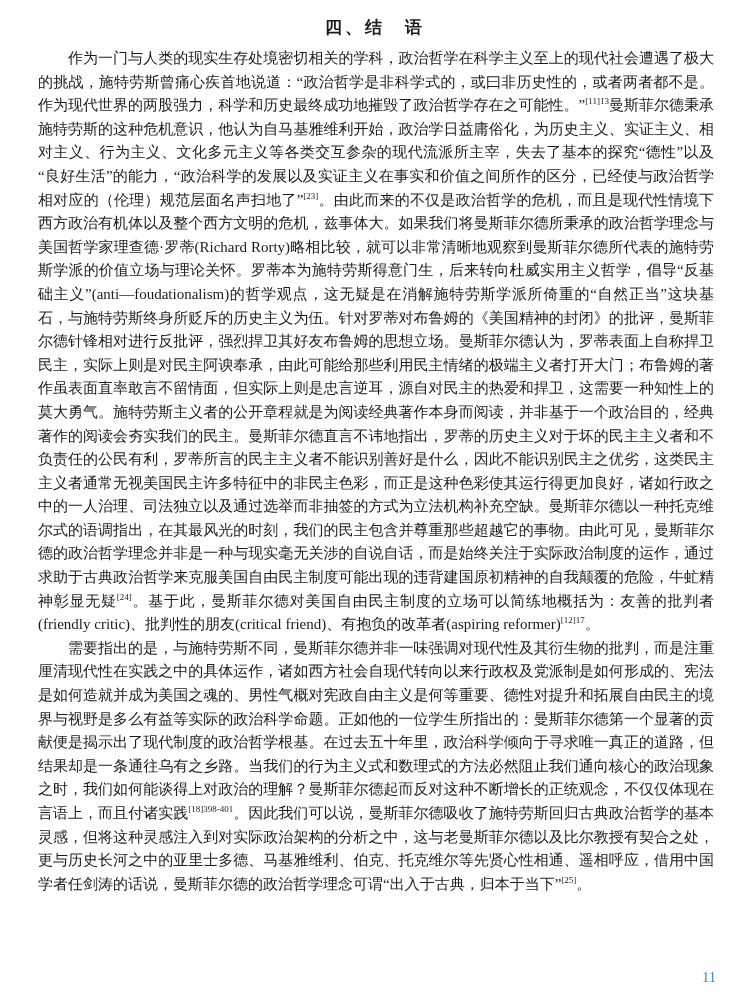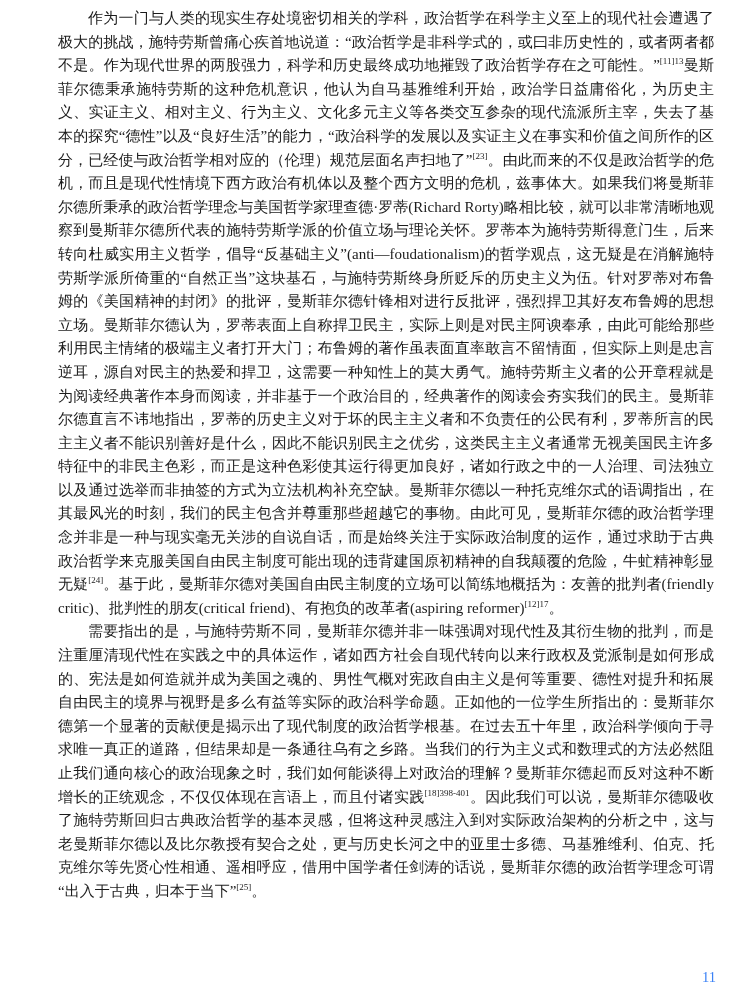--- a/index.html
+++ b/index.html
@@ -20,21 +20,21 @@
   .section-title {
     margin: 0;
     padding-top: 16px;
     text-align: center;
     font-size: 17px;
     font-weight: 700;
     letter-spacing: 3px;
     line-height: 24px;
   }
   .body-text {
-    margin: 7px 36px 0 58px;
+    margin: 7px 36px 0 38px;
     font-size: 15px;
     line-height: 23.6px;
     text-align: justify;
     text-justify: inter-ideograph;
   }
   .para {
     margin: 0;
     text-indent: 2em;
   }
   sup.cite {
@@ -48,20 +48,21 @@
     right: 34px;
     bottom: 14px;
     font-size: 14.5px;
     color: #3b82f6;
   }
 </style>
 </head>
 <body>
 
 <div class="page">
+  <h2 class="section-title">四、结　语</h2>
 
   <div class="body-text">
       <p class="para">作为一门与人类的现实生存处境密切相关的学科，政治哲学在科学主义至上的现代社会遭遇了极大的挑战，施特劳斯曾痛心疾首地说道：“政治哲学是非科学式的，或曰非历史性的，或者两者都不是。作为现代世界的两股强力，科学和历史最终成功地摧毁了政治哲学存在之可能性。”<sup class="cite">[11]13</sup>曼斯菲尔德秉承施特劳斯的这种危机意识，他认为自马基雅维利开始，政治学日益庸俗化，为历史主义、实证主义、相对主义、行为主义、文化多元主义等各类交互参杂的现代流派所主宰，失去了基本的探究“德性”以及“良好生活”的能力，“政治科学的发展以及实证主义在事实和价值之间所作的区分，已经使与政治哲学相对应的（伦理）规范层面名声扫地了”<sup class="cite">[23]</sup>。由此而来的不仅是政治哲学的危机，而且是现代性情境下西方政治有机体以及整个西方文明的危机，兹事体大。如果我们将曼斯菲尔德所秉承的政治哲学理念与美国哲学家理查德·罗蒂(Richard Rorty)略相比较，就可以非常清晰地观察到曼斯菲尔德所代表的施特劳斯学派的价值立场与理论关怀。罗蒂本为施特劳斯得意门生，后来转向杜威实用主义哲学，倡导“反基础主义”(anti—foudationalism)的哲学观点，这无疑是在消解施特劳斯学派所倚重的“自然正当”这块基石，与施特劳斯终身所贬斥的历史主义为伍。针对罗蒂对布鲁姆的《美国精神的封闭》的批评，曼斯菲尔德针锋相对进行反批评，强烈捍卫其好友布鲁姆的思想立场。曼斯菲尔德认为，罗蒂表面上自称捍卫民主，实际上则是对民主阿谀奉承，由此可能给那些利用民主情绪的极端主义者打开大门；布鲁姆的著作虽表面直率敢言不留情面，但实际上则是忠言逆耳，源自对民主的热爱和捍卫，这需要一种知性上的莫大勇气。施特劳斯主义者的公开章程就是为阅读经典著作本身而阅读，并非基于一个政治目的，经典著作的阅读会夯实我们的民主。曼斯菲尔德直言不讳地指出，罗蒂的历史主义对于坏的民主主义者和不负责任的公民有利，罗蒂所言的民主主义者不能识别善好是什么，因此不能识别民主之优劣，这类民主主义者通常无视美国民主许多特征中的非民主色彩，而正是这种色彩使其运行得更加良好，诸如行政之中的一人治理、司法独立以及通过选举而非抽签的方式为立法机构补充空缺。曼斯菲尔德以一种托克维尔式的语调指出，在其最风光的时刻，我们的民主包含并尊重那些超越它的事物。由此可见，曼斯菲尔德的政治哲学理念并非是一种与现实毫无关涉的自说自话，而是始终关注于实际政治制度的运作，通过求助于古典政治哲学来克服美国自由民主制度可能出现的违背建国原初精神的自我颠覆的危险，牛虻精神彰显无疑<sup class="cite">[24]</sup>。基于此，曼斯菲尔德对美国自由民主制度的立场可以简练地概括为：友善的批判者(friendly critic)、批判性的朋友(critical friend)、有抱负的改革者(aspiring reformer)<sup class="cite">[12]17</sup>。</p>
       <p class="para">需要指出的是，与施特劳斯不同，曼斯菲尔德并非一味强调对现代性及其衍生物的批判，而是注重厘清现代性在实践之中的具体运作，诸如西方社会自现代转向以来行政权及党派制是如何形成的、宪法是如何造就并成为美国之魂的、男性气概对宪政自由主义是何等重要、德性对提升和拓展自由民主的境界与视野是多么有益等实际的政治科学命题。正如他的一位学生所指出的：曼斯菲尔德第一个显著的贡献便是揭示出了现代制度的政治哲学根基。在过去五十年里，政治科学倾向于寻求唯一真正的道路，但结果却是一条通往乌有之乡路。当我们的行为主义式和数理式的方法必然阻止我们通向核心的政治现象之时，我们如何能谈得上对政治的理解？曼斯菲尔德起而反对这种不断增长的正统观念，不仅仅体现在言语上，而且付诸实践<sup class="cite">[18]398-401</sup>。因此我们可以说，曼斯菲尔德吸收了施特劳斯回归古典政治哲学的基本灵感，但将这种灵感注入到对实际政治架构的分析之中，这与老曼斯菲尔德以及比尔教授有契合之处，更与历史长河之中的亚里士多德、马基雅维利、伯克、托克维尔等先贤心性相通、遥相呼应，借用中国学者任剑涛的话说，曼斯菲尔德的政治哲学理念可谓“出入于古典，归本于当下”<sup class="cite">[25]</sup>。</p>
     </div>
 
   <div class="page-number">11</div>
 </div>
 
 </body></html>

